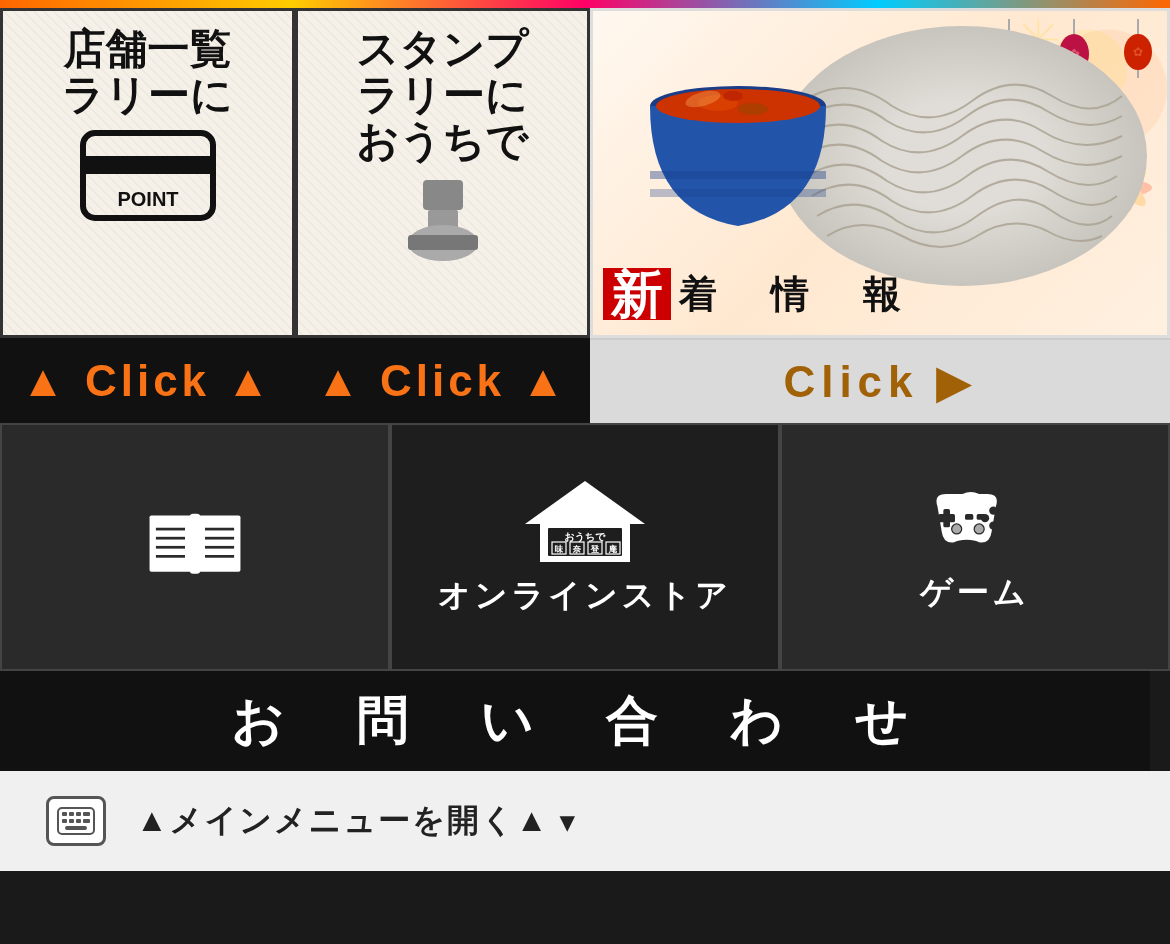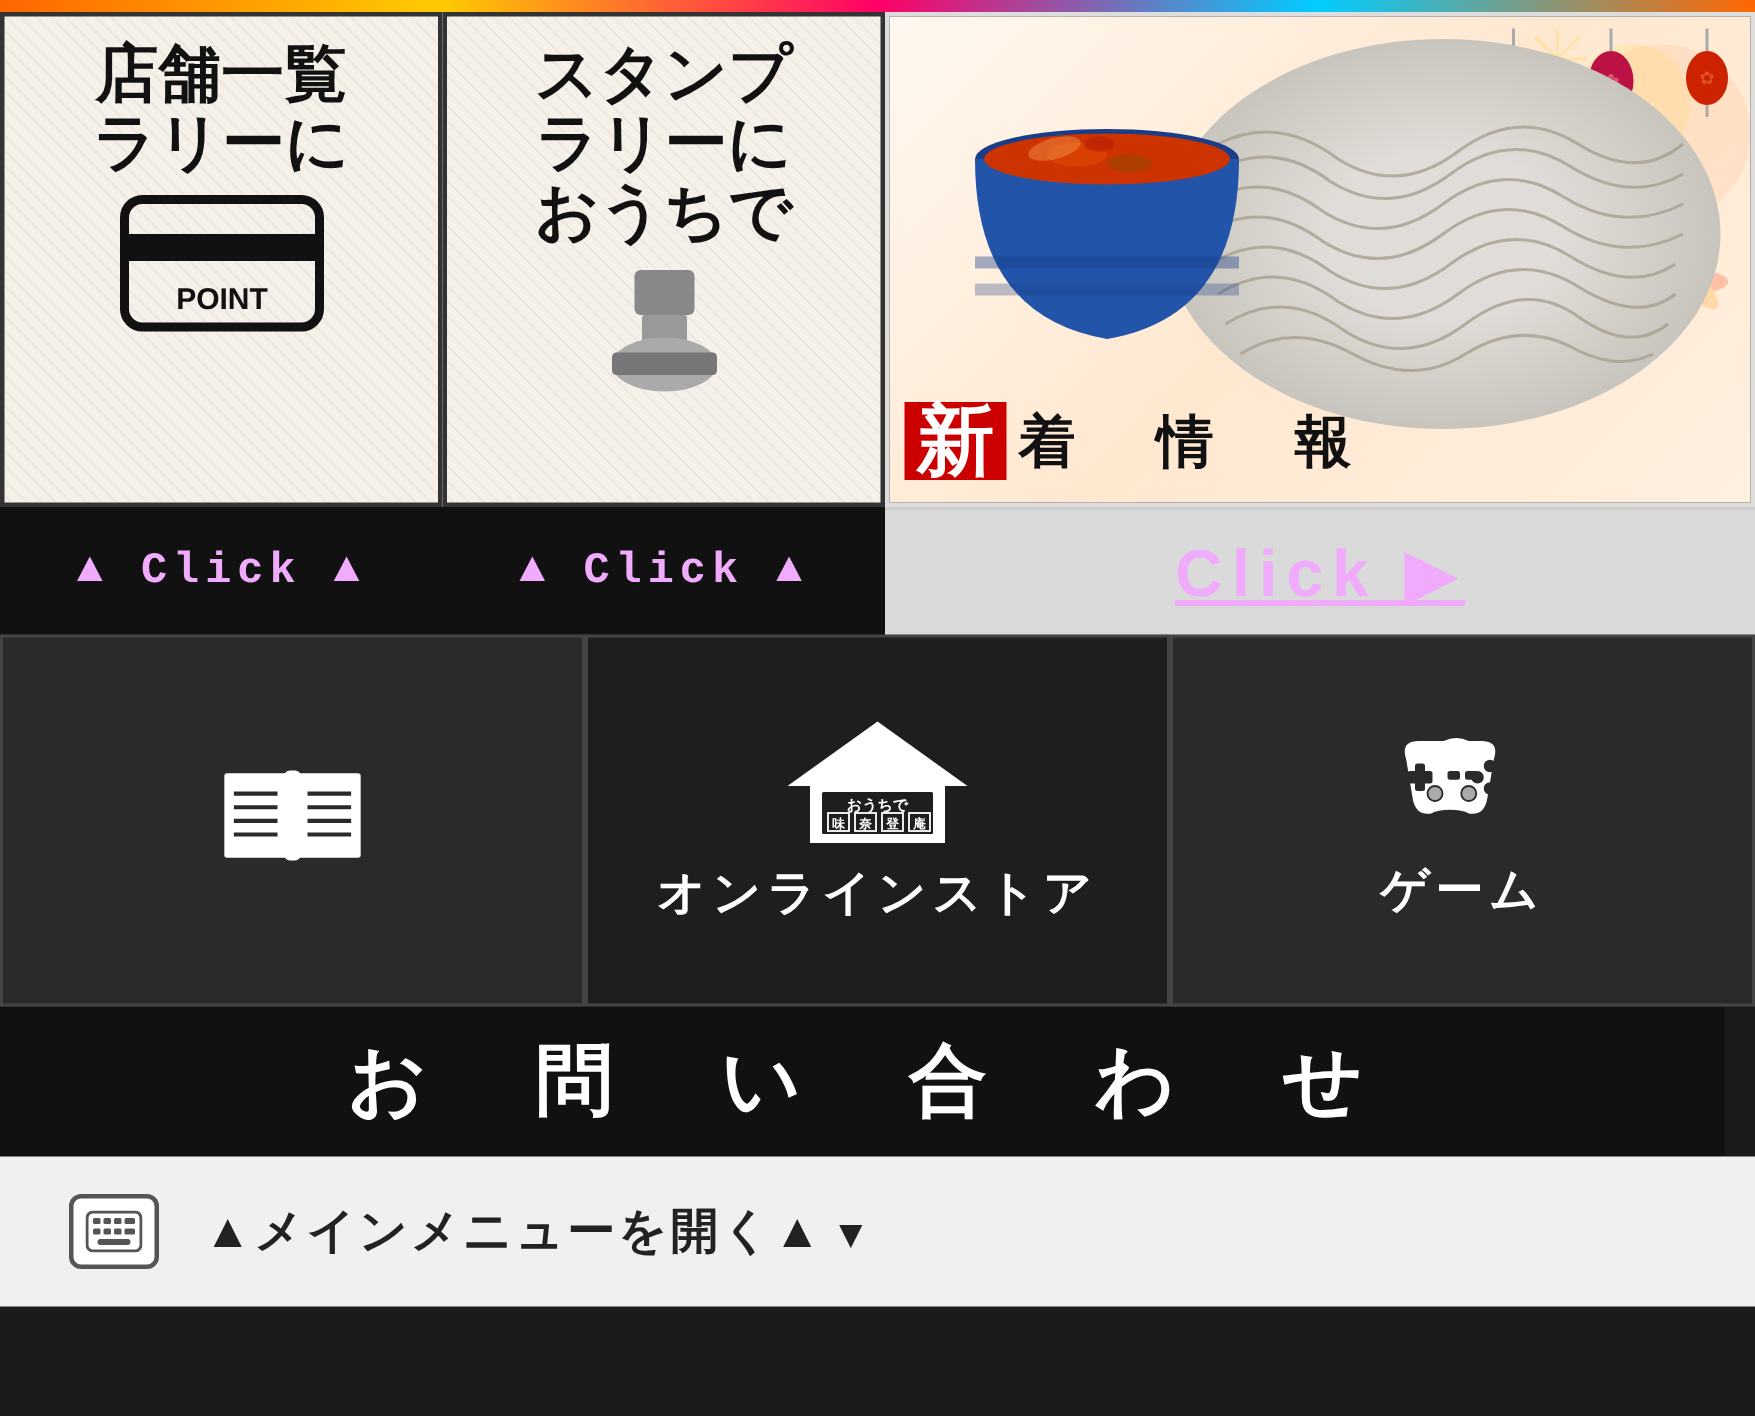--- a/index.html
+++ b/index.html
@@ -76,25 +76,24 @@
       width: 100%;
       height: 85px;
       background: #111;
       display: flex;
       align-items: center;
       justify-content: center;
       cursor: pointer;
     }
 
     .click-btn .click-text {
-      font-size: 29px;
-      font-weight: 900;
-      color: #f0abfc;
+      font-size: 44px;
+      font-weight: 900;
+      color: #f97316;
       letter-spacing: 4px;
-      font-family: Liberation Mono, monospace;
     }
 
     
     .food-panel {
       width: 100%;
       height: 330px;
       background: linear-gradient(135deg, #fff8f0 0%, #ffe8d0 50%, #fff0e0 100%);
       border: 3px solid #ddd;
       position: relative;
       overflow: hidden;
@@ -136,23 +135,22 @@
       display: flex;
       align-items: center;
       justify-content: center;
       cursor: pointer;
       border-top: 2px solid #ccc;
     }
 
     .click-right-text {
       font-size: 44px;
       font-weight: 900;
-      color: #f0abfc;
+      color: #a16207;
       letter-spacing: 6px;
-      text-decoration: underline;
     }
 
     
     .middle-section {
       display: flex;
       width: 1170px;
       height: 248px;
       background: #1a1a1a;
     }
 

